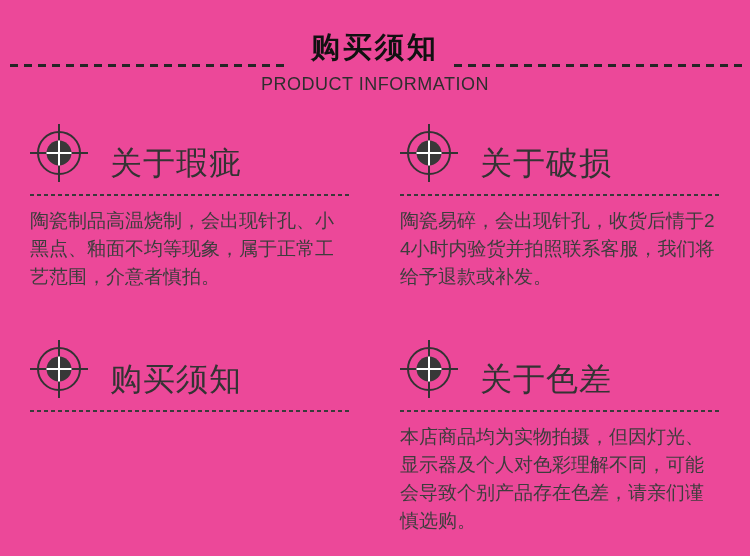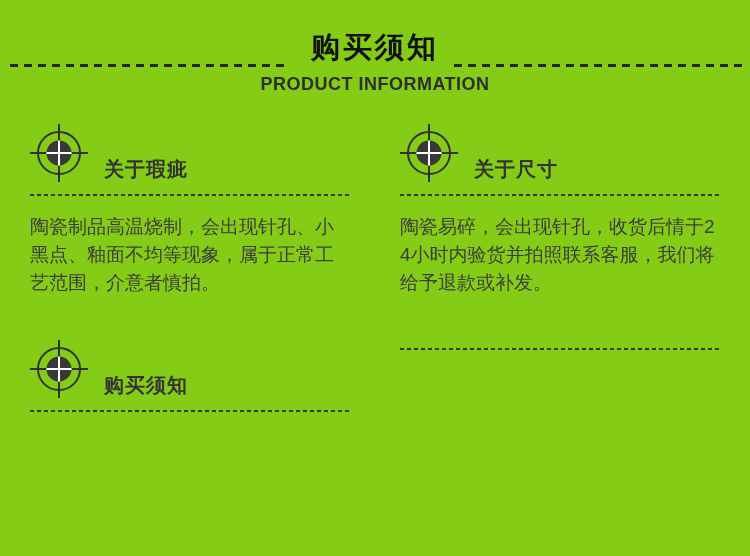--- a/index.html
+++ b/index.html
@@ -1,45 +1,45 @@
 <!DOCTYPE html>
 <html><head>
 <meta charset="utf-8">
 <style>
   * { margin:0; padding:0; box-sizing:border-box; }
   html,body { width:750px; height:556px; background:#ffffff; overflow:hidden;
     font-family:"Liberation Sans", sans-serif; }
-  .page { position:relative; width:750px; height:556px; background:#84cc16; }
+  .page { position:relative; width:750px; height:556px; background:#ec4899; }
 
   
   .page-title { position:absolute; top:28px; left:0; right:0; text-align:center;
     font-size:29px; font-weight:bold; color:#111; letter-spacing:3px; }
   .page-subtitle { position:absolute; top:74px; left:0; right:0; text-align:center;
-    font-size:18px; font-weight:bold; color:#2e2e2e; letter-spacing:0.5px; }
+    font-size:18px; font-weight:normal; color:#2e2e2e; letter-spacing:0.5px; }
   .hdash { position:absolute; top:64px; height:3px;
     background:repeating-linear-gradient(90deg,#262626 0 8px, transparent 8px 14px); }
   .hdash.left  { left:10px;  width:276px; }
   .hdash.right { left:454px; width:288px; }
 
   
   .section { position:absolute; width:320px; }
   .s1 { left:30px;  top:120px; }
   .s2 { left:400px; top:120px; }
   .s3 { left:30px;  top:336px; }
   .s4 { left:400px; top:336px; }
 
   .sec-head { display:flex; align-items:flex-end; height:62px; }
   .sec-icon { width:58px; height:58px; flex:0 0 58px; }
-  .sec-title { font-size:20px; font-weight:bold; color:#333; margin-left:16px;
+  .sec-title { font-size:32px; font-weight:normal; color:#333; margin-left:22px;
     padding-bottom:3px; line-height:1; letter-spacing:1px; }
 
   .sec-divider { margin-top:12px; height:2px;
     background:repeating-linear-gradient(90deg,#3a3a3a 0 4px, transparent 4px 7px); }
 
-  .sec-body { margin-top:17px; font-size:19px; line-height:28px; color:#3d3d3d;
+  .sec-body { margin-top:11px; font-size:19px; line-height:28px; color:#3d3d3d;
     word-break:break-all; }
 </style>
 </head>
 <body>
 
 <div class="page">
 
   <div class="hdash left"></div>
   <div class="hdash right"></div>
   <div class="page-title">购买须知</div>
@@ -64,21 +64,21 @@
   <div class="section s2">
     <div class="sec-head">
       <svg class="sec-icon" viewBox="0 0 58 58">
         <line x1="29" y1="0" x2="29" y2="58" stroke="#333" stroke-width="2"></line>
         <line x1="0" y1="29" x2="58" y2="29" stroke="#333" stroke-width="2"></line>
         <circle cx="29" cy="29" r="21" fill="none" stroke="#333" stroke-width="2"></circle>
         <circle cx="29" cy="29" r="12.5" fill="#383838"></circle>
         <line x1="29" y1="16.5" x2="29" y2="41.5" stroke="#fff" stroke-width="2"></line>
         <line x1="16.5" y1="29" x2="41.5" y2="29" stroke="#fff" stroke-width="2"></line>
       </svg>
-      <span class="sec-title">关于尺寸</span>
+      <span class="sec-title">关于破损</span>
     </div>
     <div class="sec-divider"></div>
     <p class="sec-body">陶瓷易碎，会出现针孔，收货后情于24小时内验货并拍照联系客服，我们将给予退款或补发。</p>
   </div>
 
   <div class="section s3">
     <div class="sec-head">
       <svg class="sec-icon" viewBox="0 0 58 58">
         <line x1="29" y1="0" x2="29" y2="58" stroke="#333" stroke-width="2"></line>
         <line x1="0" y1="29" x2="58" y2="29" stroke="#333" stroke-width="2"></line>
@@ -86,16 +86,28 @@
         <circle cx="29" cy="29" r="12.5" fill="#383838"></circle>
         <line x1="29" y1="16.5" x2="29" y2="41.5" stroke="#fff" stroke-width="2"></line>
         <line x1="16.5" y1="29" x2="41.5" y2="29" stroke="#fff" stroke-width="2"></line>
       </svg>
       <span class="sec-title">购买须知</span>
     </div>
     <div class="sec-divider"></div>
   </div>
 
   <div class="section s4">
+    <div class="sec-head">
+      <svg class="sec-icon" viewBox="0 0 58 58">
+        <line x1="29" y1="0" x2="29" y2="58" stroke="#333" stroke-width="2"></line>
+        <line x1="0" y1="29" x2="58" y2="29" stroke="#333" stroke-width="2"></line>
+        <circle cx="29" cy="29" r="21" fill="none" stroke="#333" stroke-width="2"></circle>
+        <circle cx="29" cy="29" r="12.5" fill="#383838"></circle>
+        <line x1="29" y1="16.5" x2="29" y2="41.5" stroke="#fff" stroke-width="2"></line>
+        <line x1="16.5" y1="29" x2="41.5" y2="29" stroke="#fff" stroke-width="2"></line>
+      </svg>
+      <span class="sec-title">关于色差</span>
+    </div>
     <div class="sec-divider"></div>
+    <p class="sec-body">本店商品均为实物拍摄，但因灯光、显示器及个人对色彩理解不同，可能会导致个别产品存在色差，请亲们谨慎选购。</p>
   </div>
 
 </div>
 
 </body></html>

